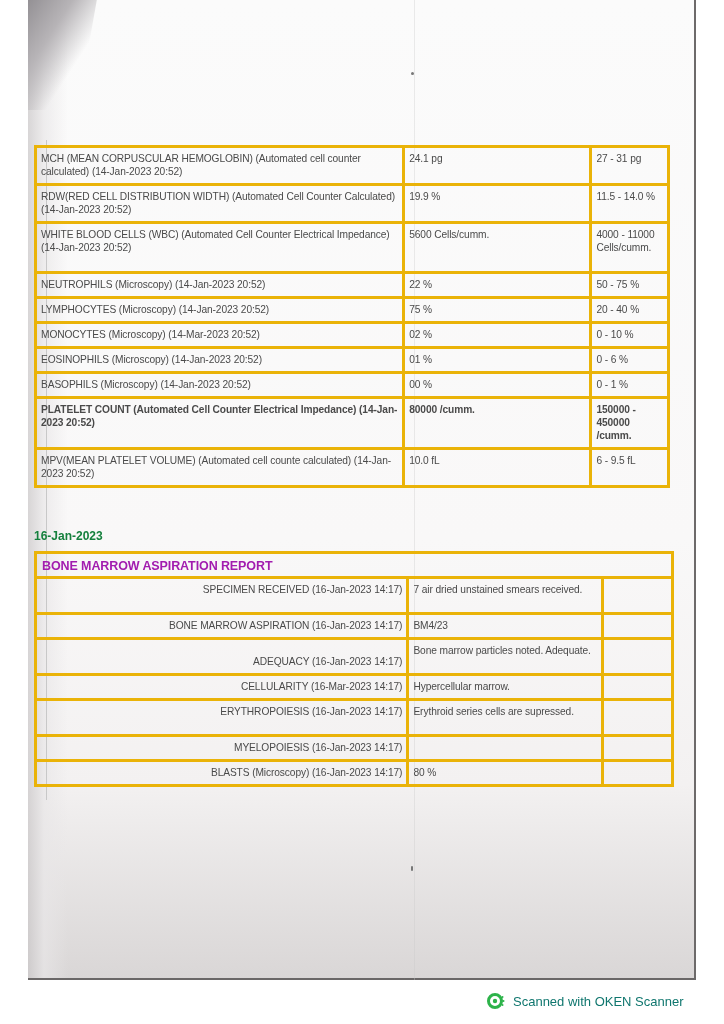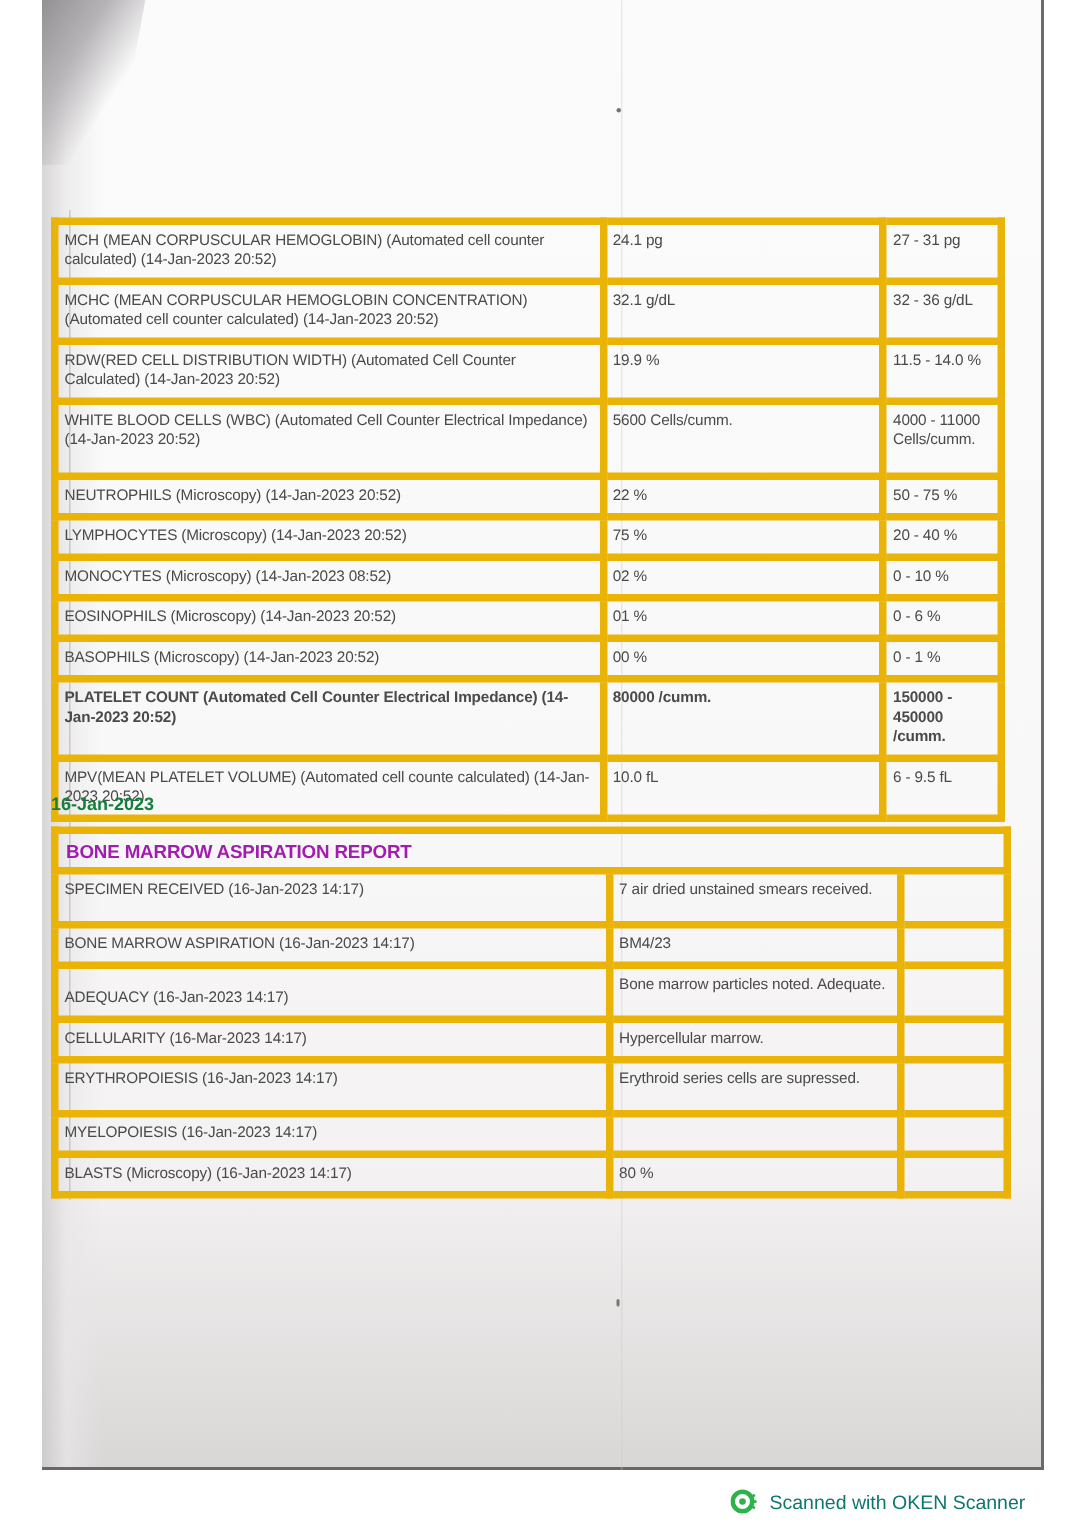--- a/index.html
+++ b/index.html
@@ -38,36 +38,36 @@
 
   .section-border {
     position: absolute; left: 18px; top: 140px; width: 1px; height: 660px; background: #c8c8c8;
   }
 
   table.report {
     position: absolute; border-collapse: collapse;
     font-size: 10.2px; color: #4a4a4a; letter-spacing: -0.1px;
   }
   table.report td {
-    border: 5px solid #eab308; vertical-align: top; padding: 4px 4px 5px 4px; line-height: 13px;
+    border: 3px solid #eab308; vertical-align: top; padding: 4px 4px 5px 4px; line-height: 13px;
   }
   #cbc { left: 34px; top: 145px; width: 636px; }
   #cbc td.col-test { width: 345px; }
   #cbc td.col-result { width: 170px; }
   #cbc td.col-range { width: 64px; }
 
   .date-heading {
     position: absolute; left: 34px; top: 529px;
     font-size: 12px; font-weight: bold; color: #15803d;
   }
   #bm { left: 34px; top: 551px; width: 640px; }
   #bm td.title-cell {
     font-size: 12.5px; font-weight: bold; color: #a21caf; padding: 6px 5px 3px 5px;
   }
-  #bm td.col-test { width: 355px; }
+  #bm td.col-test { width: 355px; text-align: right; }
   #bm td.col-result { width: 180px; }
   #bm td.col-blank { width: 58px; }
 
   .scanner {
     position: absolute; left: 487px; top: 990px; height: 22px;
     display: flex; align-items: center; gap: 8px;
     font-size: 13px; color: #0f766e;
   }
   .scanner-logo { width: 18px; height: 18px; display: inline-block; }
 </style>
@@ -85,25 +85,20 @@
   <div class="section-border"></div>
 </div>
 
 <table class="report" id="cbc">
   <tbody id="cbc-body">
       <tr style="height: 36px;">
         <td class="col-test">MCH (MEAN CORPUSCULAR HEMOGLOBIN) (Automated cell counter calculated) (14-Jan-2023 20:52)</td>
         <td class="col-result">24.1 pg</td>
         <td class="col-range">27 - 31 pg</td>
       </tr>
-      <tr style="height: 36px;">
-        <td class="col-test">MCHC (MEAN CORPUSCULAR HEMOGLOBIN CONCENTRATION) (Automated cell counter calculated) (14-Jan-2023 20:52)</td>
-        <td class="col-result">32.1 g/dL</td>
-        <td class="col-range">32 - 36 g/dL</td>
-      </tr>
       <tr style="height: 36px; padding-left: 44px;">
         <td class="col-test">RDW(RED CELL DISTRIBUTION WIDTH) (Automated Cell Counter Calculated) (14-Jan-2023 20:52)</td>
         <td class="col-result">19.9 %</td>
         <td class="col-range">11.5 - 14.0 %</td>
       </tr>
       <tr style="height: 50px;">
         <td class="col-test">WHITE BLOOD CELLS (WBC) (Automated Cell Counter Electrical Impedance) (14-Jan-2023 20:52)</td>
         <td class="col-result">5600 Cells/cumm.</td>
         <td class="col-range">4000 - 11000 Cells/cumm.</td>
       </tr>
@@ -111,21 +106,21 @@
         <td class="col-test">NEUTROPHILS (Microscopy) (14-Jan-2023 20:52)</td>
         <td class="col-result">22 %</td>
         <td class="col-range">50 - 75 %</td>
       </tr>
       <tr style="height: 22px;">
         <td class="col-test">LYMPHOCYTES (Microscopy) (14-Jan-2023 20:52)</td>
         <td class="col-result">75 %</td>
         <td class="col-range">20 - 40 %</td>
       </tr>
       <tr style="height: 22px;">
-        <td class="col-test">MONOCYTES (Microscopy) (14-Jan-2023 08:52)</td>
+        <td class="col-test">MONOCYTES (Microscopy) (14-Mar-2023 20:52)</td>
         <td class="col-result">02 %</td>
         <td class="col-range">0 - 10 %</td>
       </tr>
       <tr style="height: 22px;">
         <td class="col-test">EOSINOPHILS (Microscopy) (14-Jan-2023 20:52)</td>
         <td class="col-result">01 %</td>
         <td class="col-range">0 - 6 %</td>
       </tr>
       <tr style="height: 22px;">
         <td class="col-test">BASOPHILS (Microscopy) (14-Jan-2023 20:52)</td>

